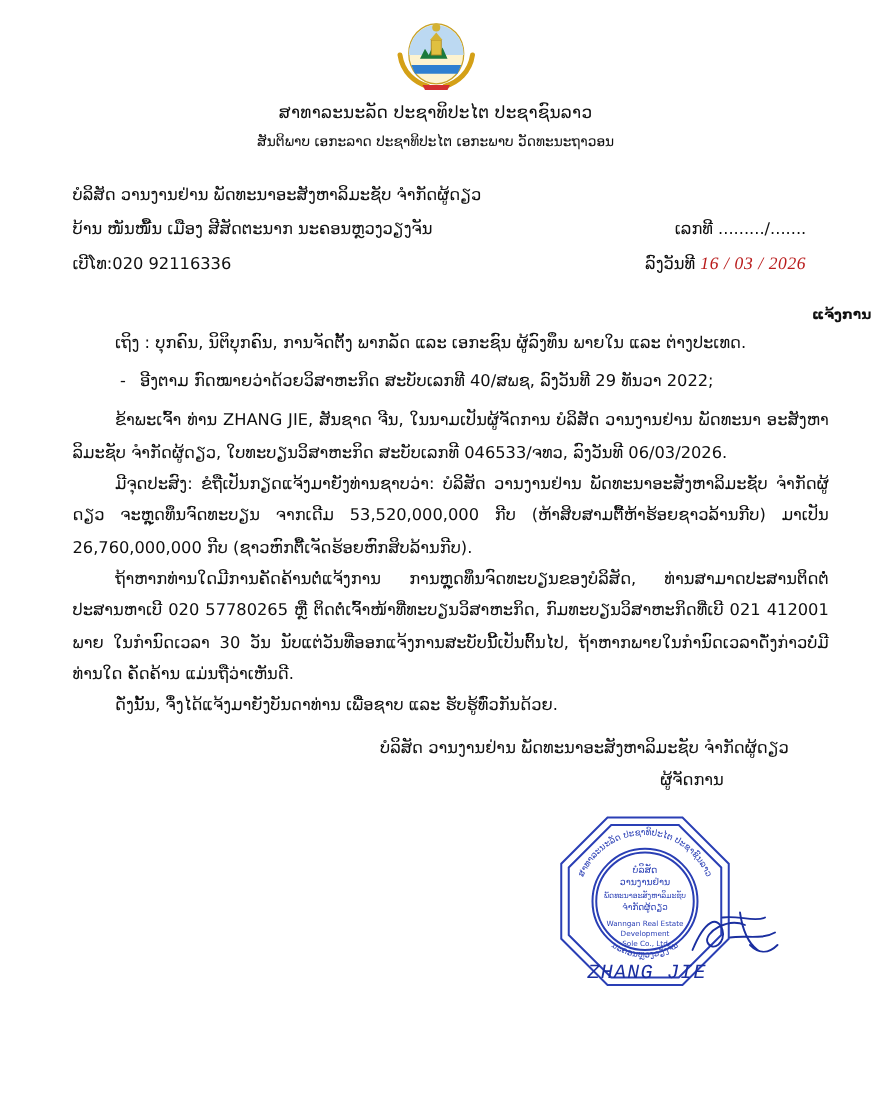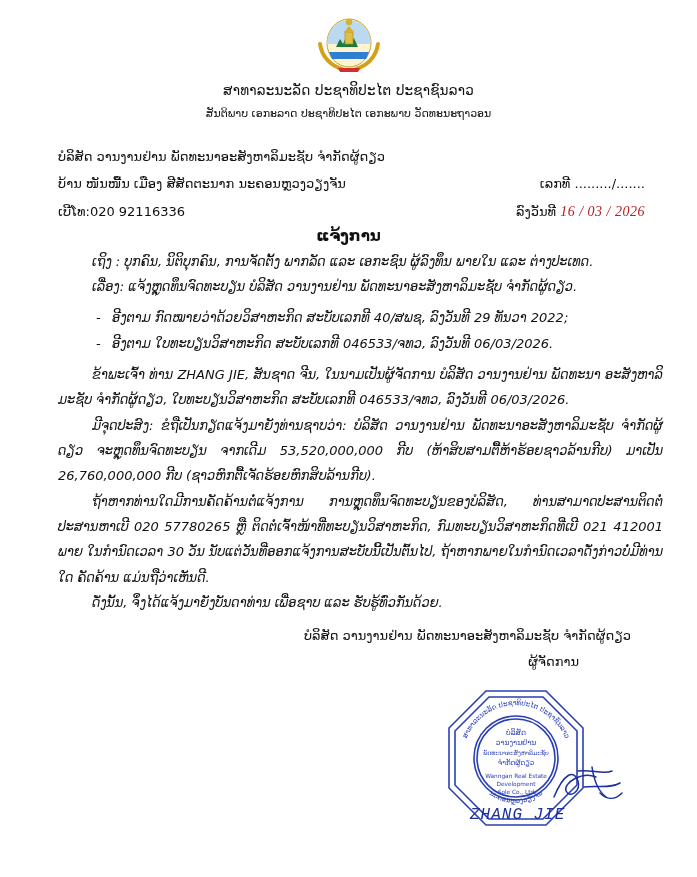--- a/index.html
+++ b/index.html
@@ -55,32 +55,32 @@
   .hdr-right { white-space: nowrap; }
   .hdr-right .hand {
     font-family: "Liberation Serif", serif;
     font-style: italic;
     color: #b91c1c;
     font-size: 14px;
     letter-spacing: 0.5px;
   }
 
   .doc-title {
-    text-align: center;
-    font-size: 15px;
+    text-align: right;
+    font-size: 11px;
     font-weight: bold;
+    margin-top: 18px;
     margin-bottom: 4px;
   }
 
   .body-block {
     padding: 0 34px 0 58px;
     font-size: 13px;
     line-height: 1.95;
     text-align: justify;
-    font-style: italic;
   }
   .p-indent { text-indent: 34px; }
 
   ul.dash-list {
     list-style: none;
     margin: 6px 0 6px 0;
     padding-left: 38px;
   }
   ul.dash-list li {
     position: relative;
@@ -174,28 +174,23 @@
 
   <div class="doc-title">ແຈ້ງການ</div>
 
   <div class="body-block">
 
     <div class="p-indent">
       <span>ເຖິງ :</span>
       <span>ບຸກຄົນ, ນິຕິບຸກຄົນ, ການຈັດຕັ້ງ ພາກລັດ ແລະ ເອກະຊົນ ຜູ້ລົງທຶນ ພາຍໃນ ແລະ ຕ່າງປະເທດ.</span>
     </div>
 
-    <div class="p-indent">
-      <span>ເລື່ອງ:</span>
-      <span>ແຈ້ງຫຼຸດທຶນຈົດທະບຽນ ບໍລິສັດ ວານງານຢ່ານ ພັດທະນາອະສັງຫາລິມະຊັບ ຈຳກັດຜູ້ດຽວ.</span>
-    </div>
 
     <ul class="dash-list">
       <li>ອີງຕາມ ກົດໝາຍວ່າດ້ວຍວິສາຫະກິດ ສະບັບເລກທີ 40/ສພຊ, ລົງວັນທີ 29 ທັນວາ 2022;</li>
-      <li>ອີງຕາມ ໃບທະບຽນວິສາຫະກິດ ສະບັບເລກທີ 046533/ຈທວ, ລົງວັນທີ 06/03/2026.</li>
     </ul>
 
     <div class="p-indent">ຂ້າພະເຈົ້າ ທ່ານ ZHANG JIE, ສັນຊາດ ຈີນ, ໃນນາມເປັນຜູ້ຈັດການ ບໍລິສັດ ວານງານຢ່ານ ພັດທະນາ ອະສັງຫາລິມະຊັບ ຈຳກັດຜູ້ດຽວ, ໃບທະບຽນວິສາຫະກິດ ສະບັບເລກທີ 046533/ຈທວ, ລົງວັນທີ 06/03/2026.</div>
     <div class="p-indent">ມີຈຸດປະສົງ: ຂໍຖືເປັນກຽດແຈ້ງມາຍັງທ່ານຊາບວ່າ: ບໍລິສັດ ວານງານຢ່ານ ພັດທະນາອະສັງຫາລິມະຊັບ ຈຳກັດຜູ້ ດຽວ ຈະຫຼຸດທຶນຈົດທະບຽນ ຈາກເດີມ 53,520,000,000 ກີບ (ຫ້າສິບສາມຕື້ຫ້າຮ້ອຍຊາວລ້ານກີບ) ມາເປັນ 26,760,000,000 ກີບ (ຊາວຫົກຕື້ເຈັດຮ້ອຍຫົກສິບລ້ານກີບ).</div>
     <div class="p-indent">ຖ້າຫາກທ່ານໃດມີການຄັດຄ້ານຕໍ່ແຈ້ງການ ການຫຼຸດທຶນຈົດທະບຽນຂອງບໍລິສັດ, ທ່ານສາມາດປະສານຕິດຕໍ່ ປະສານຫາເບີ 020 57780265 ຫຼື ຕິດຕໍ່ເຈົ້າໜ້າທີ່ທະບຽນວິສາຫະກິດ, ກົມທະບຽນວິສາຫະກິດທີ່ເບີ 021 412001 ພາຍ ໃນກຳນົດເວລາ 30 ວັນ ນັບແຕ່ວັນທີ່ອອກແຈ້ງການສະບັບນີ້ເປັນຕົ້ນໄປ, ຖ້າຫາກພາຍໃນກຳນົດເວລາດັ່ງກ່າວບໍ່ມີທ່ານໃດ ຄັດຄ້ານ ແມ່ນຖືວ່າເຫັນດີ.</div>
     <div class="p-indent">ດັ່ງນັ້ນ, ຈຶ່ງໄດ້ແຈ້ງມາຍັງບັນດາທ່ານ ເພື່ອຊາບ ແລະ ຮັບຮູ້ທົ່ວກັນດ້ວຍ.</div>
   </div>
 
   <div class="sign-block">
     <div class="l1">ບໍລິສັດ ວານງານຢ່ານ ພັດທະນາອະສັງຫາລິມະຊັບ ຈຳກັດຜູ້ດຽວ</div>

